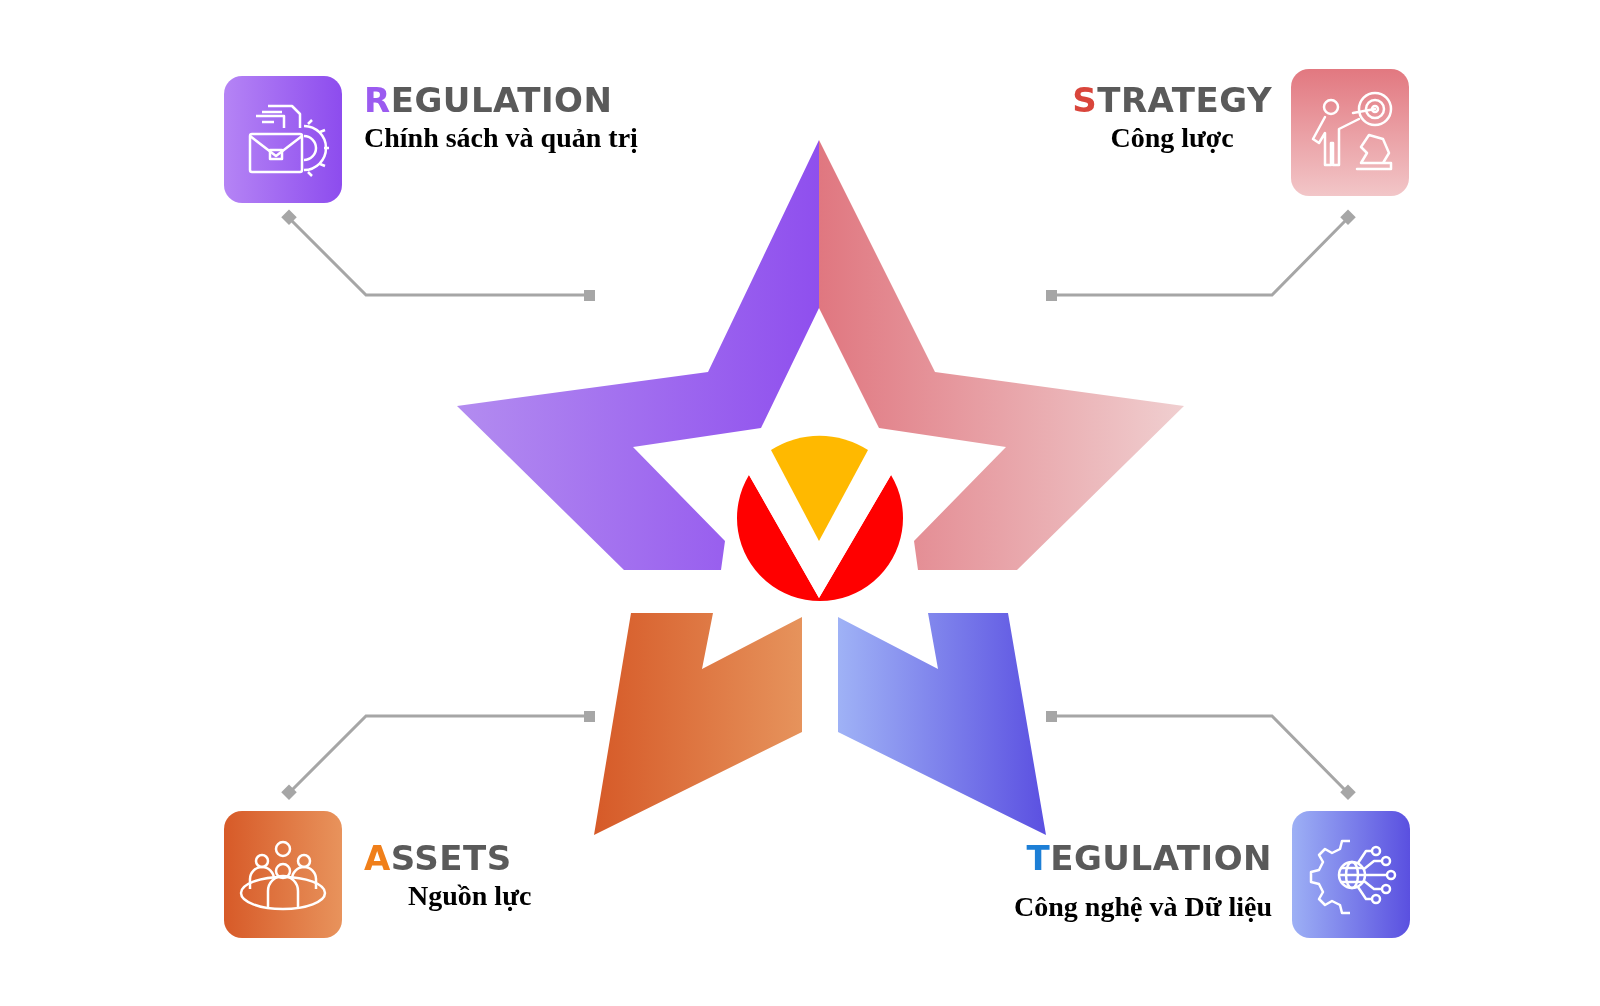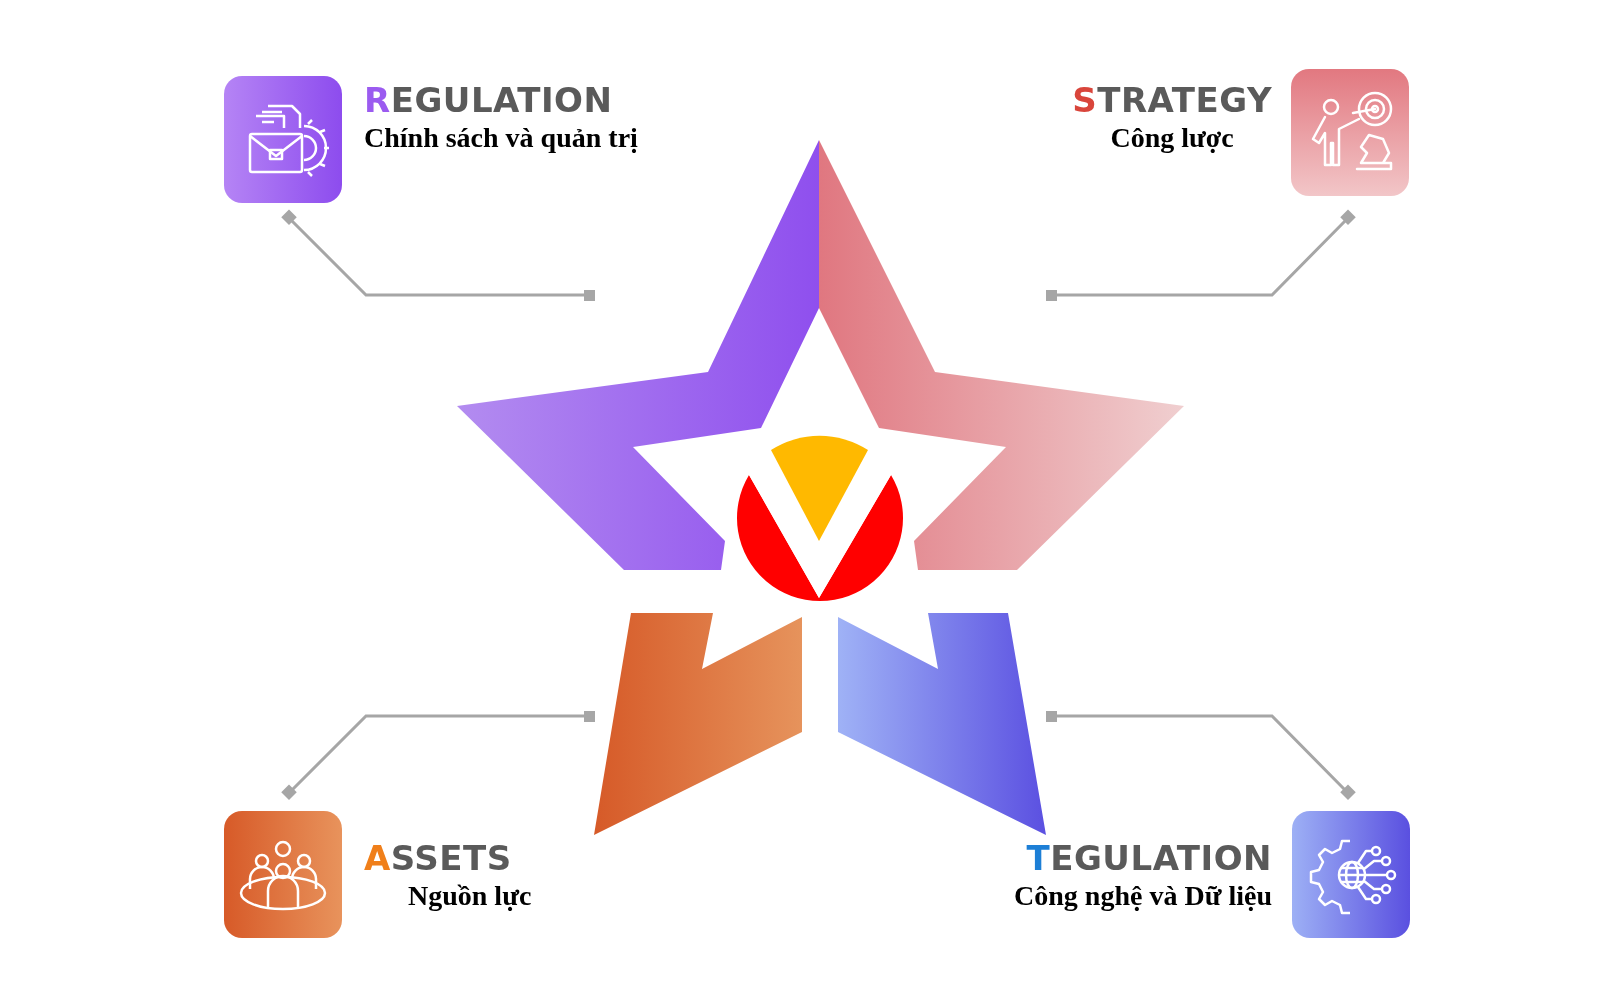--- a/index.html
+++ b/index.html
@@ -145,16 +145,16 @@
           <circle cx="99" cy="64" r="4"></circle>
         <path d="M72 70 l10 8 h8"></path>
           <circle cx="94" cy="78" r="4"></circle>
         <path d="M66 76 l8 12 h6"></path>
           <circle cx="84" cy="88" r="4"></circle>
       </g>
     </svg>
   </div>
   <div class="label right" style="right:344px;top:838px;text-align:right;">
     <div class="title"><span style="color:#1d7fd6;">T</span><span>EGULATION</span></div>
-    <div class="sub" style="margin-top:3px;">Công nghệ và Dữ liệu</div>
+    <div class="sub" style="margin-top:14px;">Công nghệ và Dữ liệu</div>
   </div>
 
 </div>
 
 </body></html>

